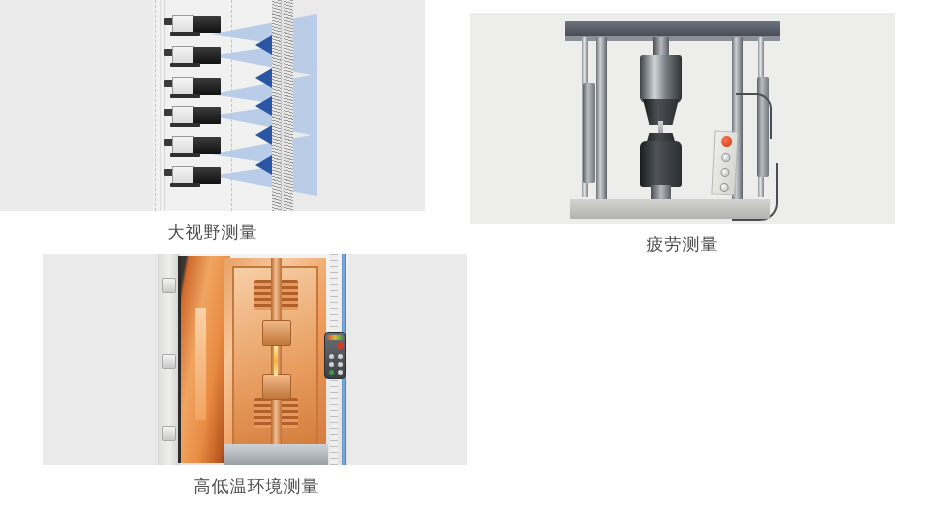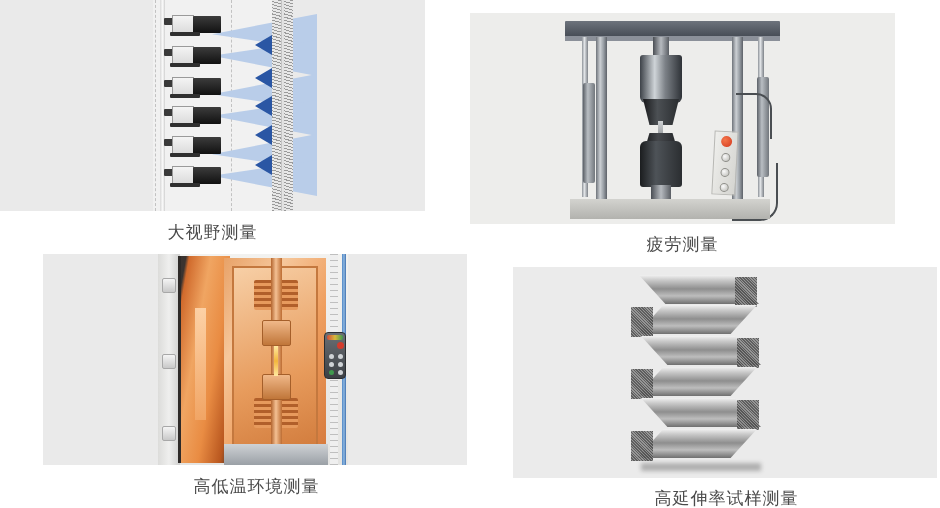--- a/index.html
+++ b/index.html
@@ -480,36 +480,14 @@
             <div class="btn" style="left:13px; top:29px;"></div>
             <div class="btn" style="left:4px;  top:37px; background:#3f9a4e;"></div>
             <div class="btn" style="left:13px; top:37px;"></div>
           </div>
         </div>
       </div>
     </div>
     <div class="caption">高低温环境测量</div>
   </div>
 
-  <div class="card card-br">
-    <div class="plate">
-      <div class="viz4">
-        <div class="zigwrap">
-          <div class="zz a" style="left:8px;  top:0px;"></div>
-          <div class="edge" style="left:104px; top:2px;"></div>
-          <div class="zz b" style="left:6px;  top:30px;"></div>
-          <div class="edge" style="left:0px;   top:32px;"></div>
-          <div class="zz a" style="left:10px; top:61px;"></div>
-          <div class="edge" style="left:106px; top:63px;"></div>
-          <div class="zz b" style="left:6px;  top:92px;"></div>
-          <div class="edge" style="left:0px;   top:94px;"></div>
-          <div class="zz a" style="left:10px; top:123px;"></div>
-          <div class="edge" style="left:106px; top:125px;"></div>
-          <div class="zz b" style="left:6px;  top:154px;"></div>
-          <div class="edge" style="left:0px;   top:156px;"></div>
-          <div class="shadow" style="left:10px; top:188px;"></div>
-        </div>
-      </div>
-    </div>
-    <div class="caption">高延伸率试样测量</div>
-  </div>
 
 </div>
 
 </body></html>

